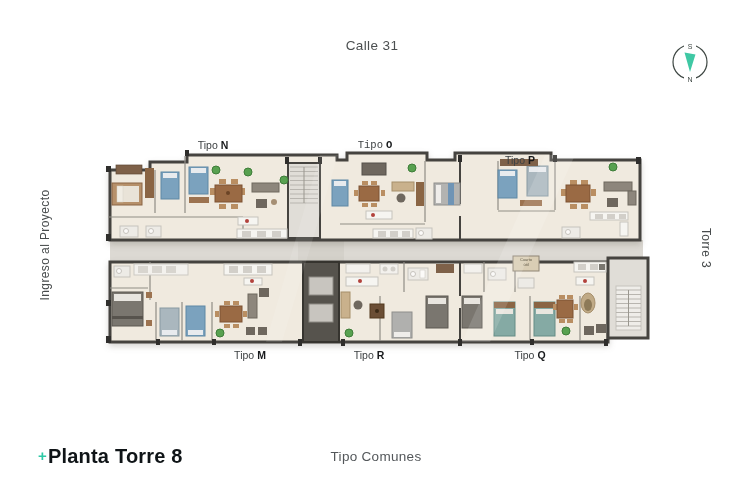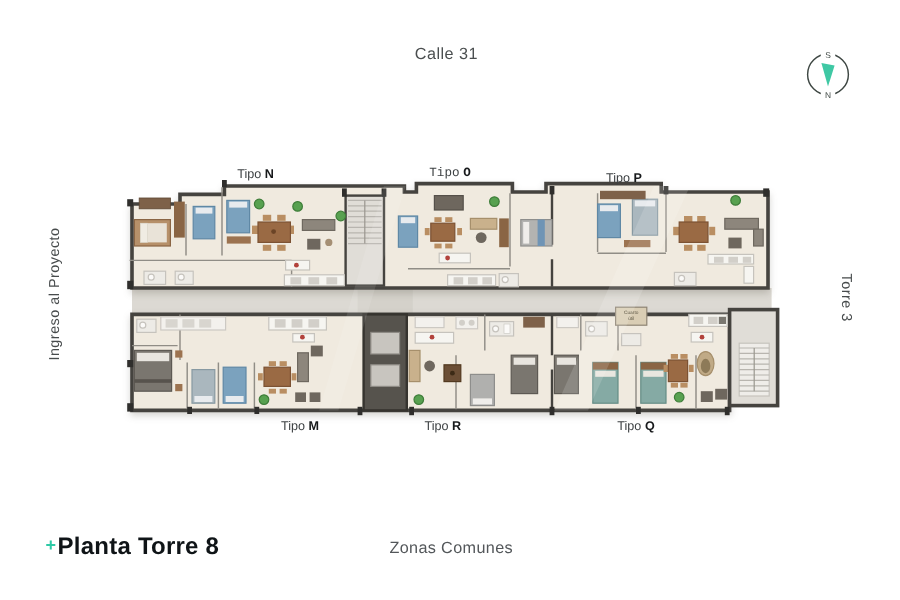--- a/index.html
+++ b/index.html
@@ -415,35 +415,35 @@
 
   <div class="abs side-label left">Ingreso al Proyecto</div>
   <div class="abs side-label right">Torre 3</div>
 
   <div class="abs center-xy tipo-label" style="left:213px;top:145px;">
     <span>Tipo</span><span class="letter">N</span>
   </div>
   <div class="abs center-xy tipo-label" style="left:375px;top:145px;font-family:Liberation Mono, monospace;">
     <span>Tipo</span><span class="letter">O</span>
   </div>
-  <div class="abs center-xy tipo-label" style="left:520px;top:149px;">
+  <div class="abs center-xy tipo-label" style="left:520px;top:160px;">
     <span>Tipo</span><span class="letter">P</span>
   </div>
 
   <div class="abs center-xy tipo-label" style="left:206px;top:355px;margin-left:44px;">
     <span>Tipo</span><span class="letter">M</span>
   </div>
   <div class="abs center-xy tipo-label" style="left:369px;top:355px;">
     <span>Tipo</span><span class="letter">R</span>
   </div>
   <div class="abs center-xy tipo-label" style="left:530px;top:355px;">
     <span>Tipo</span><span class="letter">Q</span>
   </div>
 
   <div class="abs center-xy utility-label">Cuarto útil</div>
 
   <div class="abs footer-logo">
     <span class="plus">+</span>
       <span>Planta Torre 8</span>
   </div>
-  <div class="abs center-xy footer-center">Zonas Comunes</div>
+  <div class="abs center-xy footer-center">Tipo Comunes</div>
 
 </div>
 
 </body></html>

